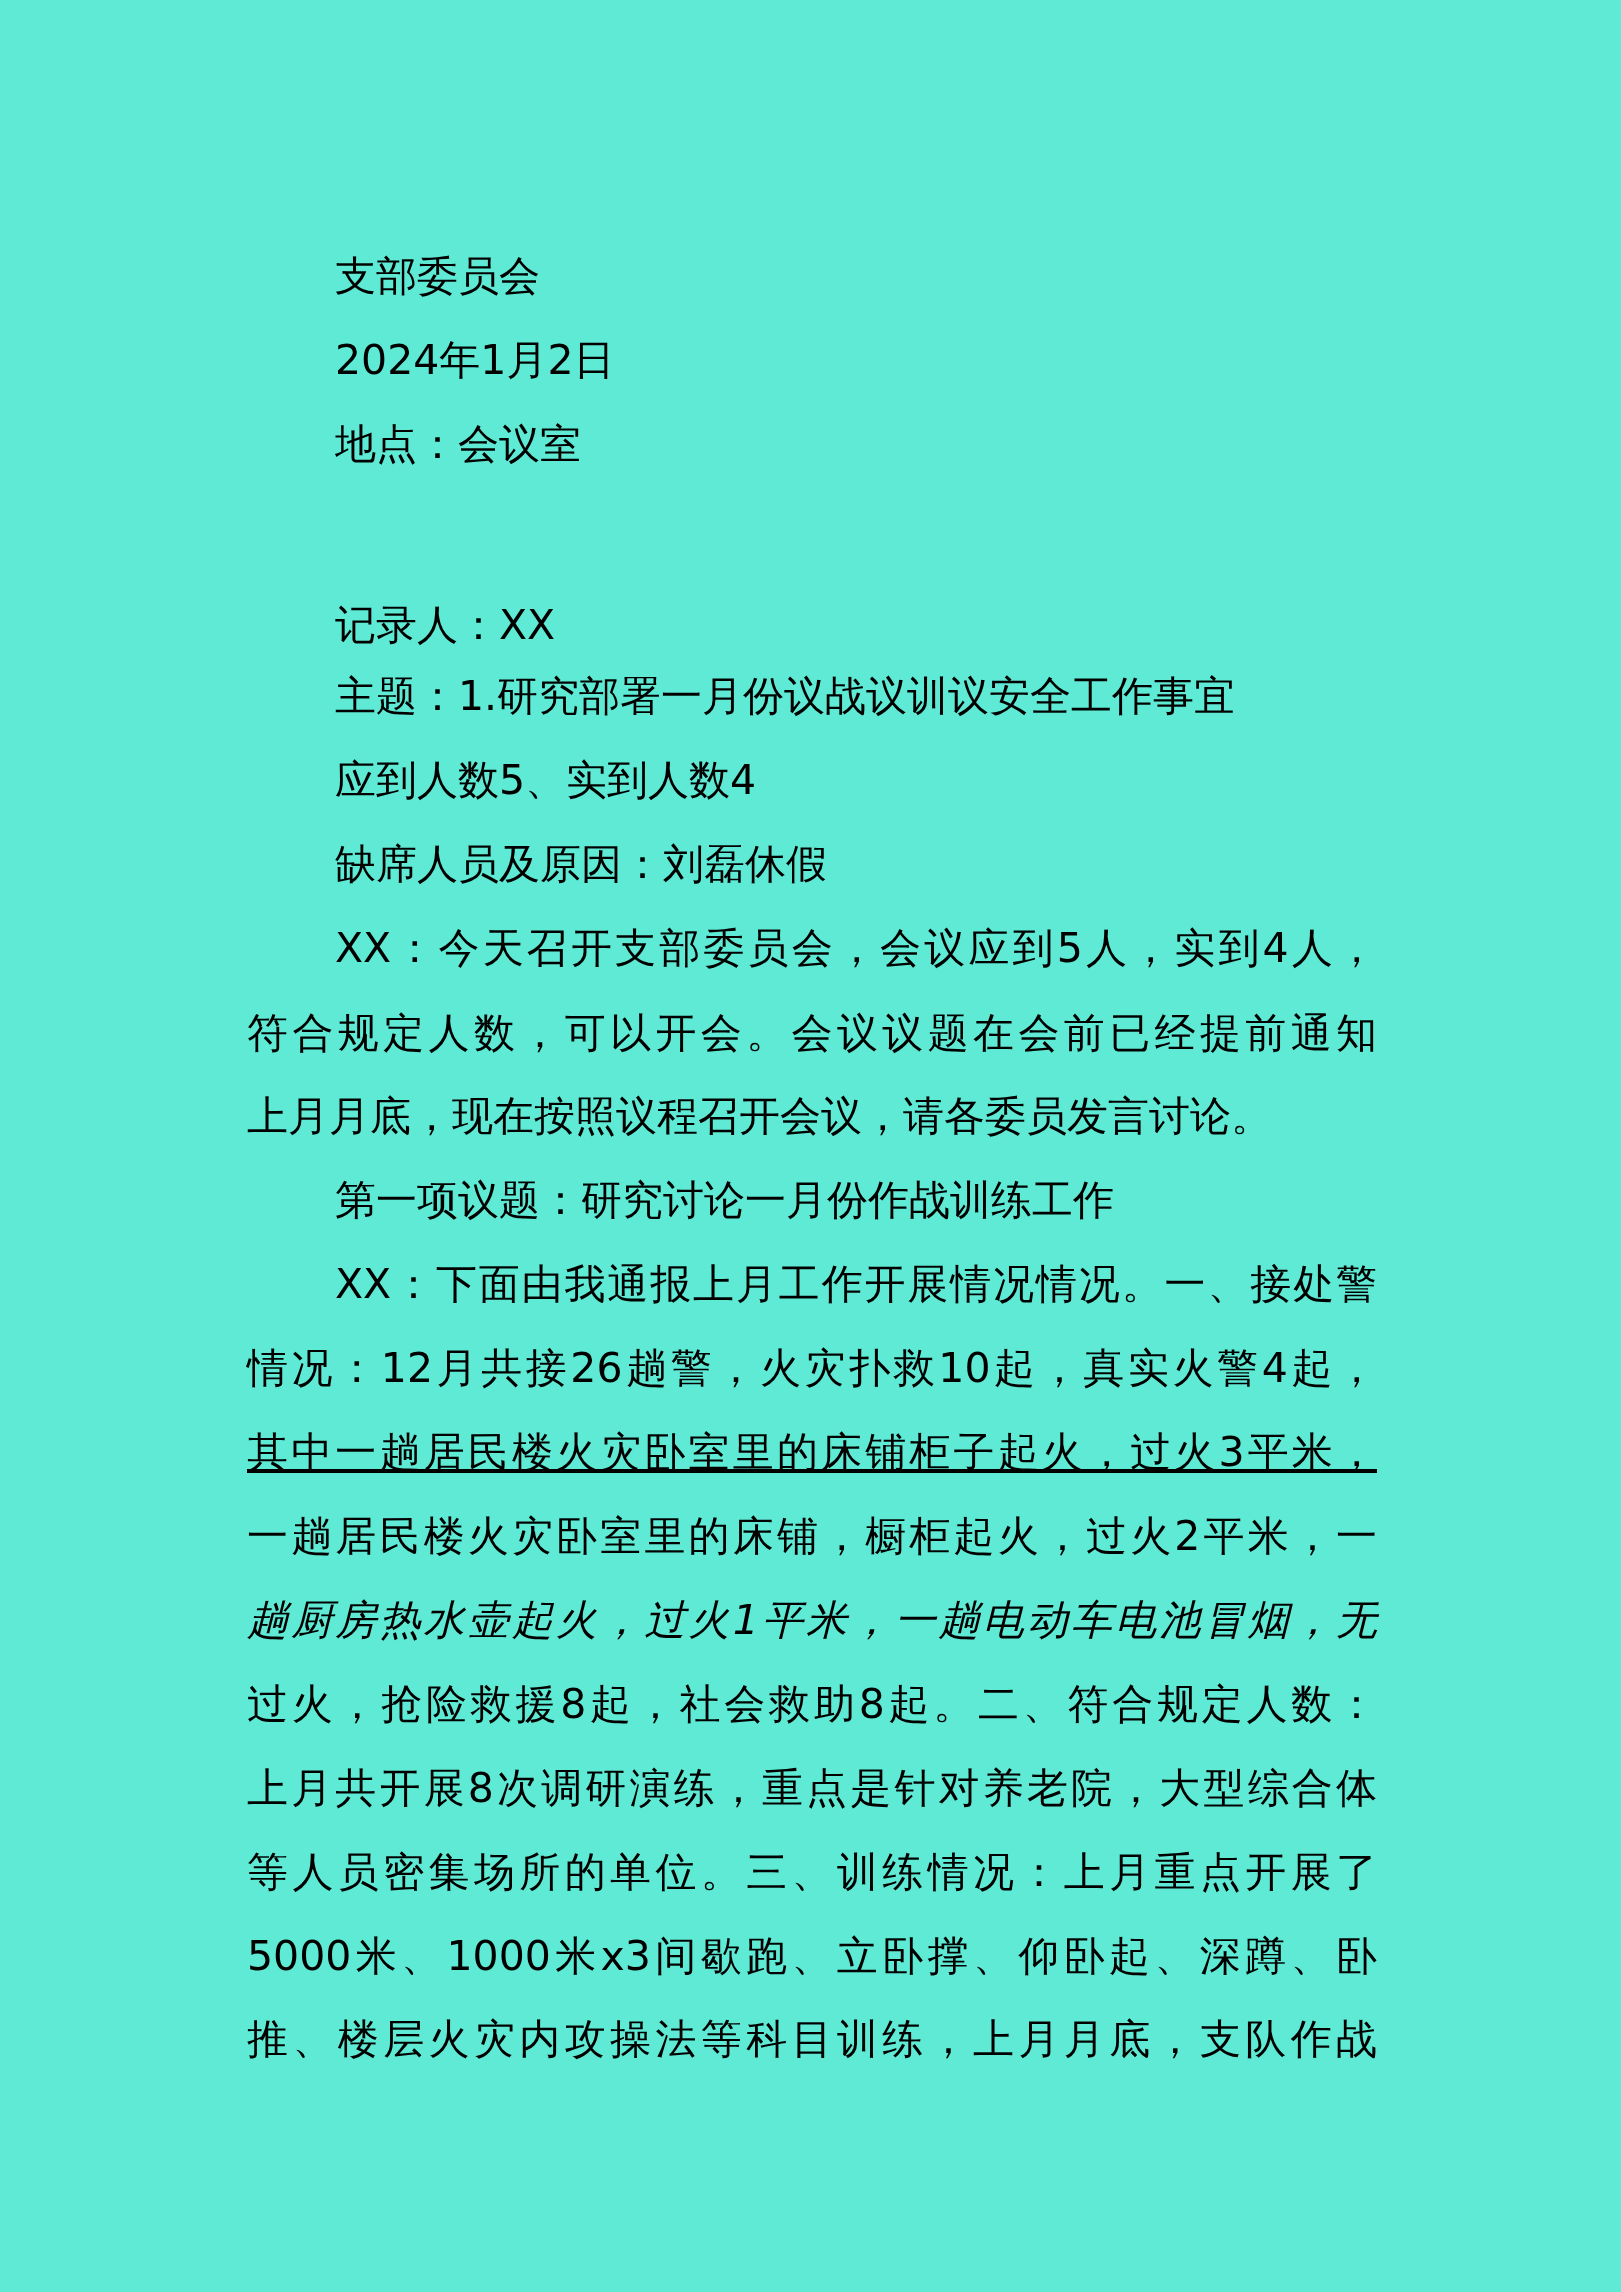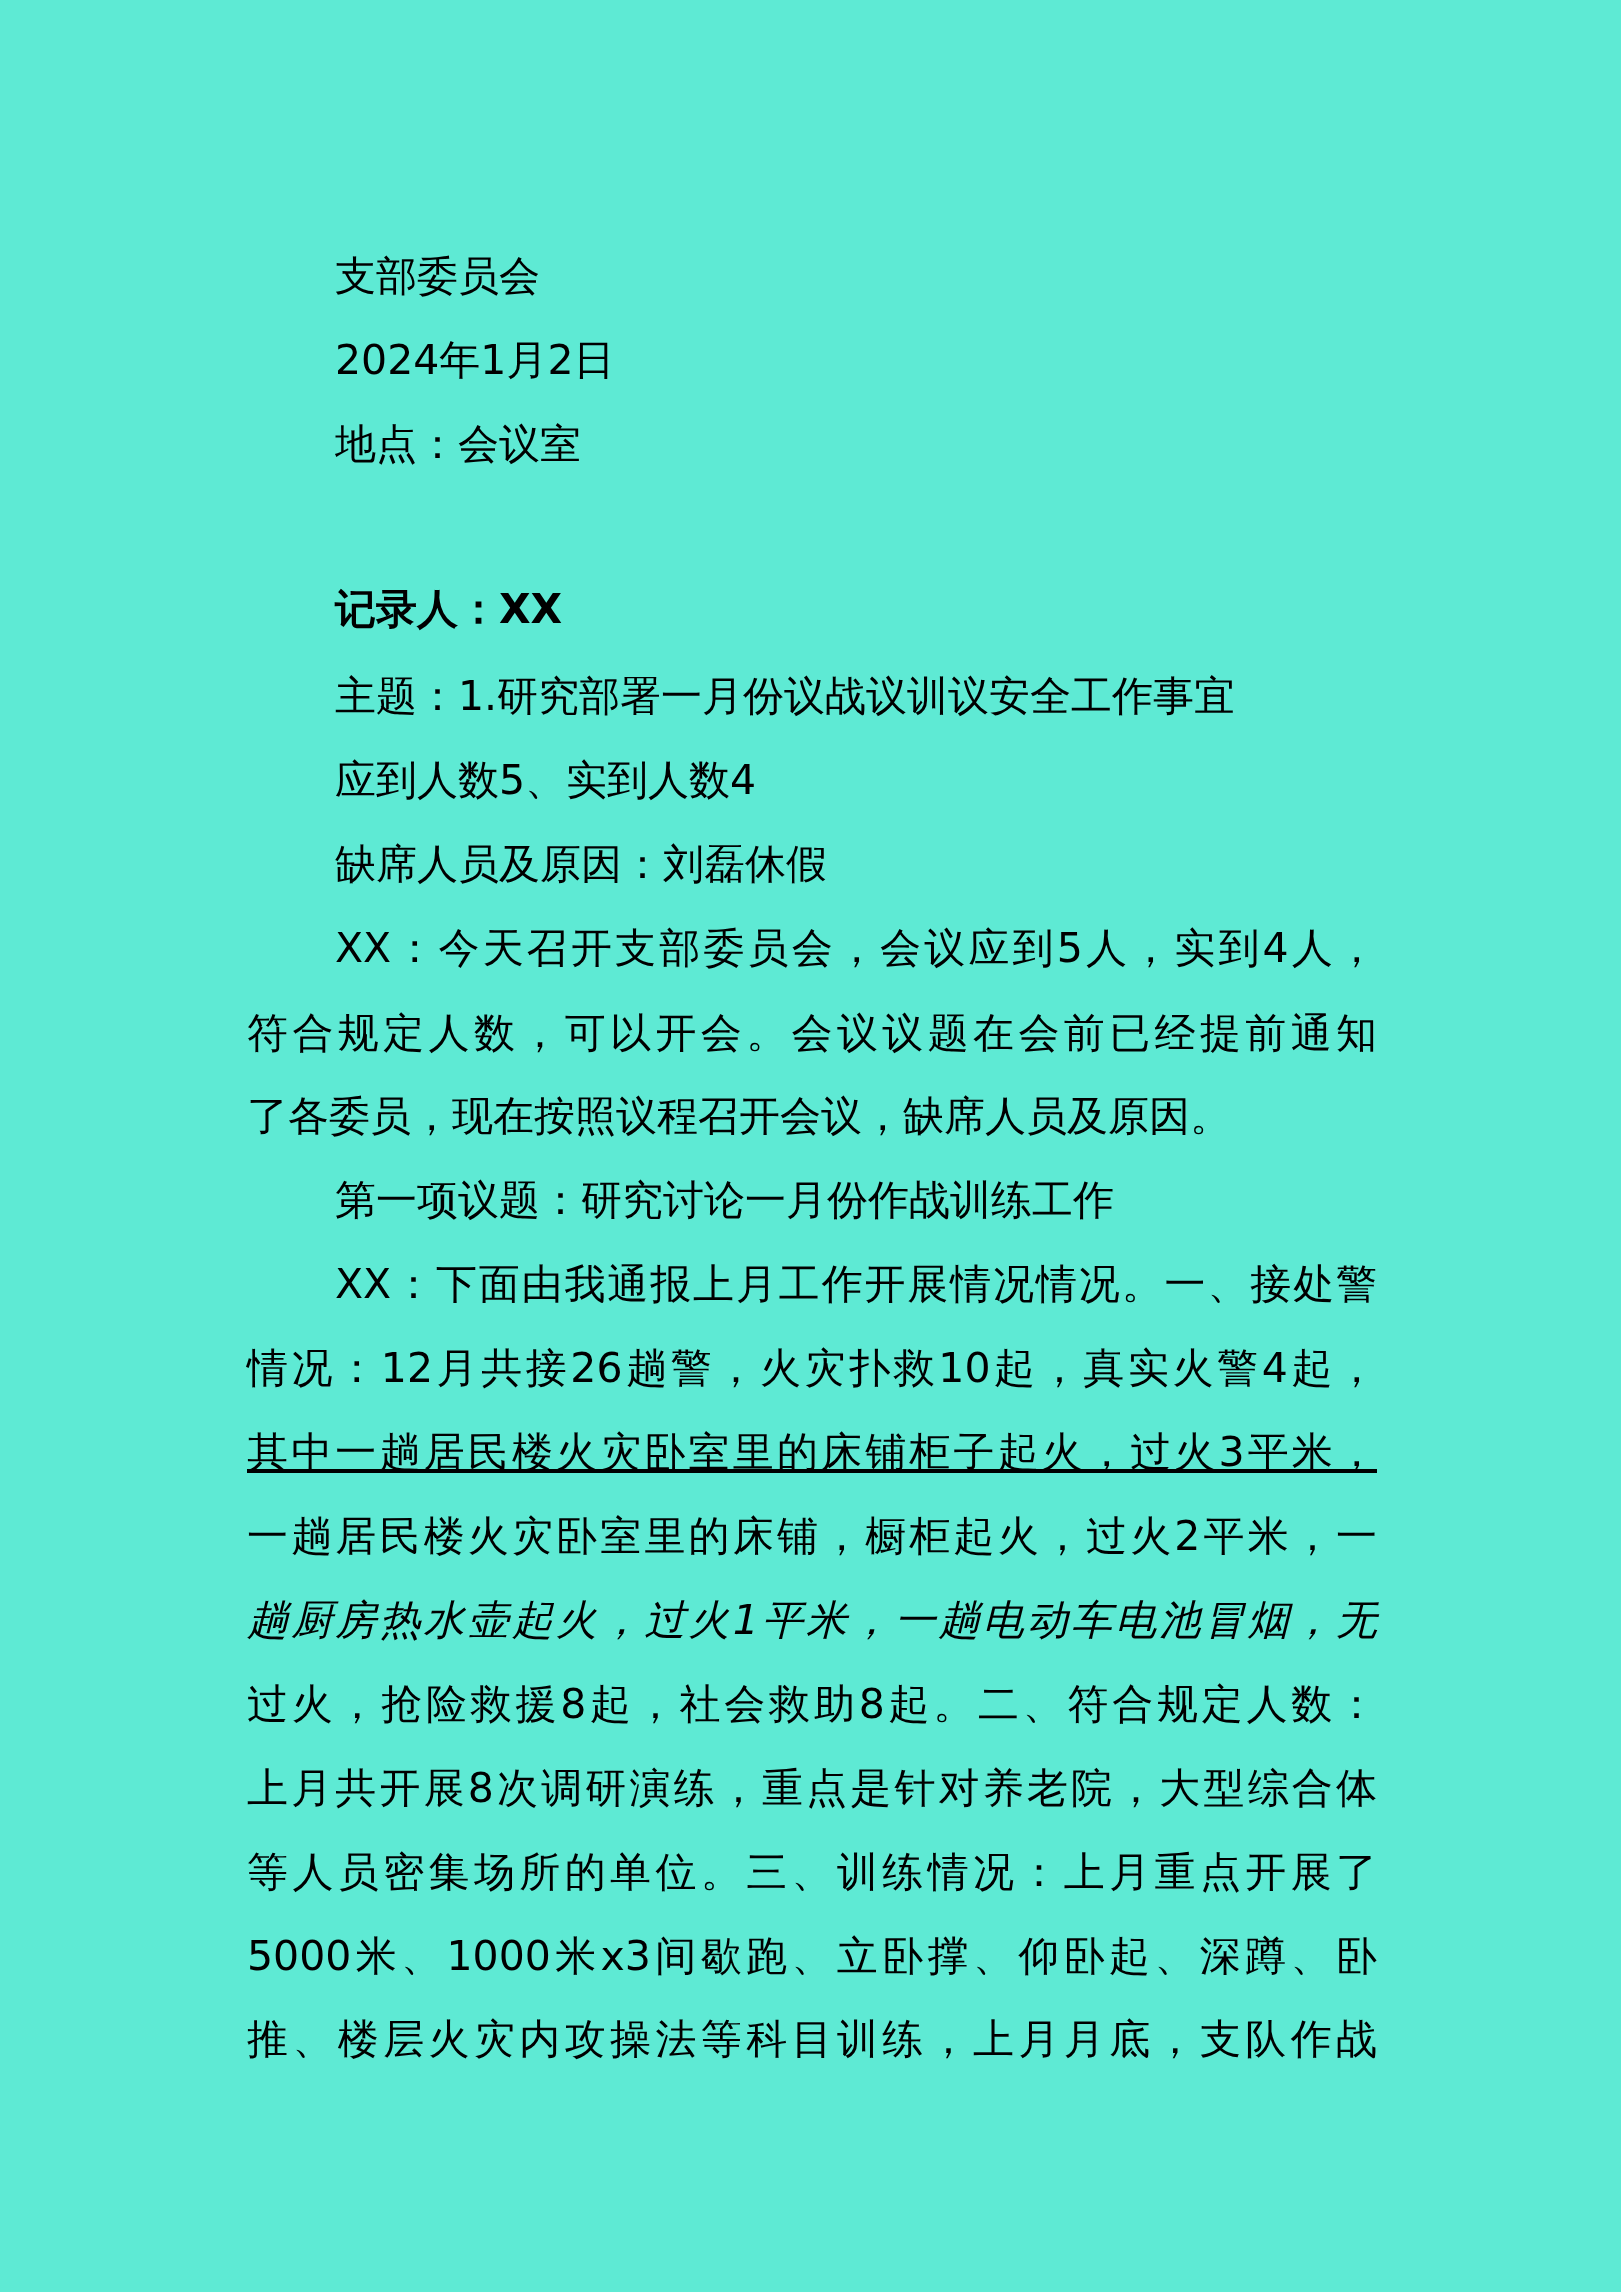--- a/index.html
+++ b/index.html
@@ -19,28 +19,28 @@
   .line.indent { left: 335px; width: 1042px; }
   .line.justify { text-align: justify; text-align-last: justify; }
 </style>
 </head>
 <body>
 
 <div class="page">
   <div class="line indent" style="top:253px;">支部委员会</div>
   <div class="line indent" style="top:337px;">2024年1月2日</div>
   <div class="line indent" style="top:421px;">地点：会议室</div>
-  <div class="line indent" style="top:586px;font-weight:bold;">记录人：XX</div>
+  <div class="line indent" style="top:602px;">记录人：XX</div>
   <div class="line indent" style="top:673px;">主题：1.研究部署一月份议战议训议安全工作事宜</div>
   <div class="line indent" style="top:757px;">应到人数5、实到人数4</div>
   <div class="line indent" style="top:841px;">缺席人员及原因：刘磊休假</div>
 
   <div class="line indent justify" style="top:925px;">XX：今天召开支部委员会，会议应到5人，实到4人，</div>
   <div class="line justify" style="top:1010px;">符合规定人数，可以开会。会议议题在会前已经提前通知</div>
-  <div class="line" style="top:1093px;">了各委员，现在按照议程召开会议，缺席人员及原因。</div>
+  <div class="line" style="top:1093px;">上月月底，现在按照议程召开会议，请各委员发言讨论。</div>
 
   <div class="line indent" style="top:1177px;">第一项议题：研究讨论一月份作战训练工作</div>
 
   <div class="line indent justify" style="top:1261px;">XX：下面由我通报上月工作开展情况情况。一、接处警</div>
   <div class="line justify" style="top:1345px;">情况：12月共接26趟警，火灾扑救10起，真实火警4起，</div>
   <div class="line justify" style="top:1429px;text-decoration:underline;">其中一趟居民楼火灾卧室里的床铺柜子起火，过火3平米，</div>
   <div class="line justify" style="top:1513px;">一趟居民楼火灾卧室里的床铺，橱柜起火，过火2平米，一</div>
   <div class="line justify" style="top:1597px;font-style:italic;">趟厨房热水壶起火，过火1平米，一趟电动车电池冒烟，无</div>
   <div class="line justify" style="top:1681px;">过火，抢险救援8起，社会救助8起。二、符合规定人数：</div>
   <div class="line justify" style="top:1765px;">上月共开展8次调研演练，重点是针对养老院，大型综合体</div>

